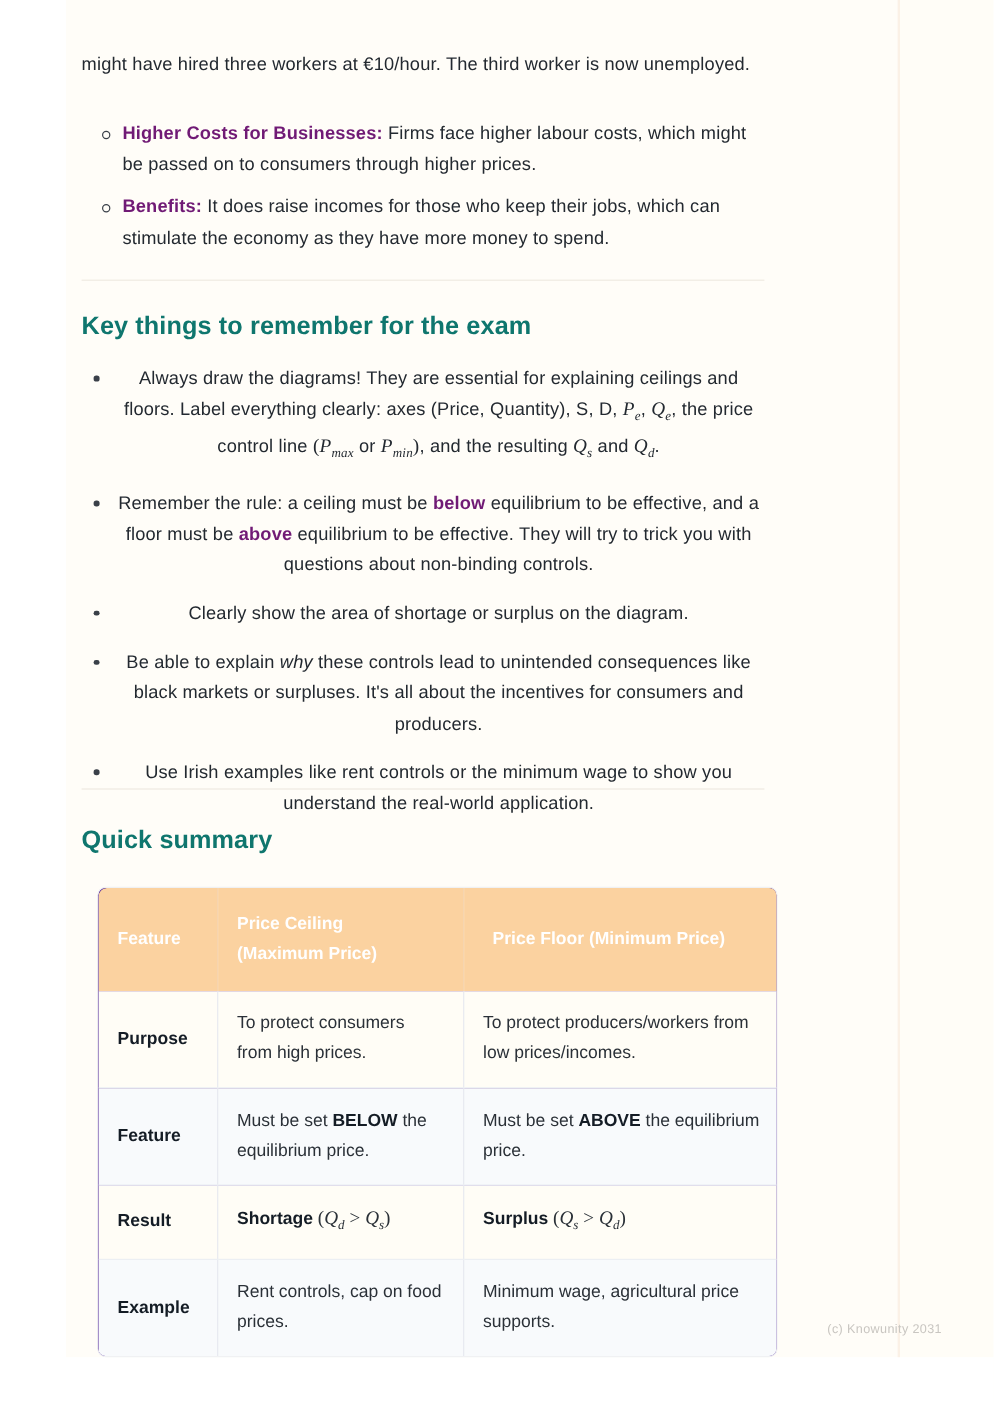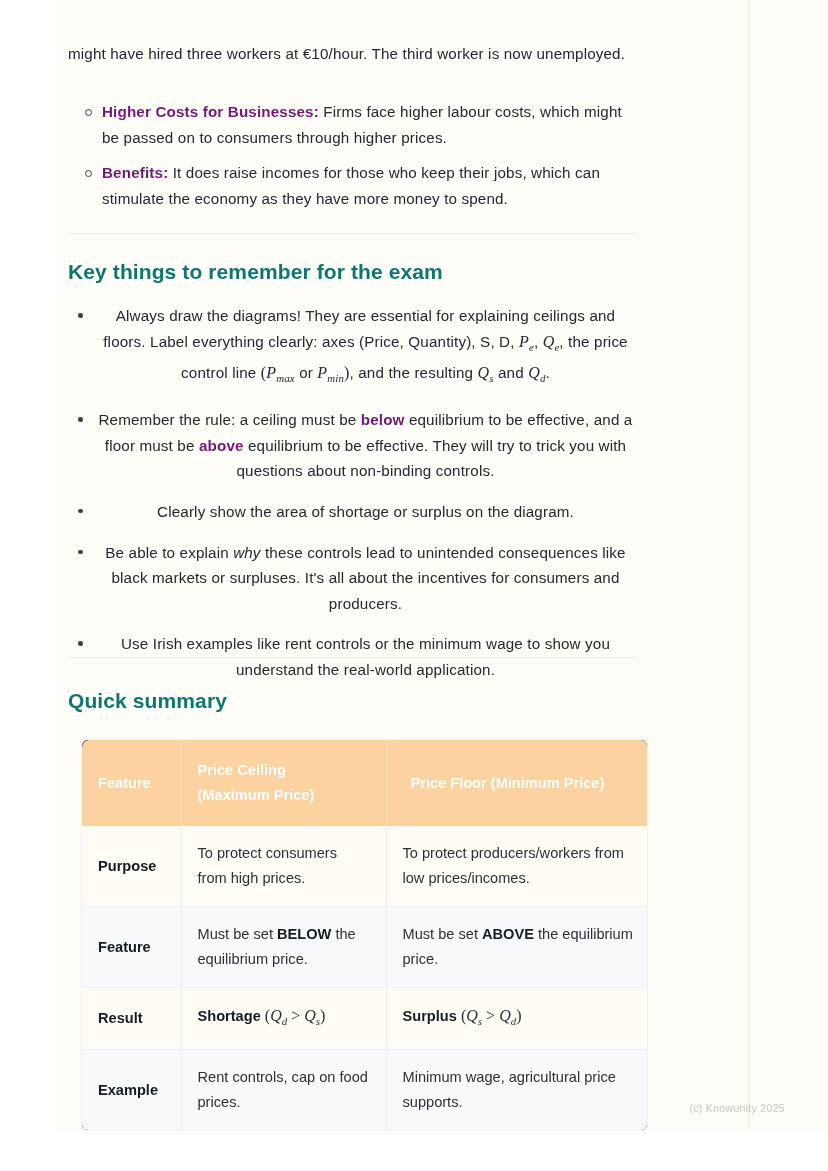--- a/index.html
+++ b/index.html
@@ -301,16 +301,16 @@
           <tr class="row-odd">
             <td class="feature-cell">&nbsp;</td>
             <td>&nbsp;</td>
             <td>&nbsp;</td>
           </tr>
 
         </tbody>
       </table>
     </div>
 
-    <div id="watermark">(c) Knowunity 2025</div>
+    <div id="watermark">(c) Knowunity 2031</div>
 
   </div>
 </div>
 
 </body></html>

